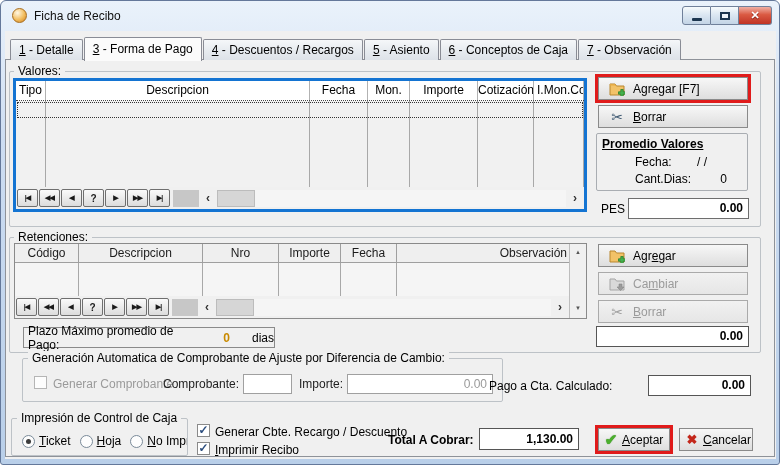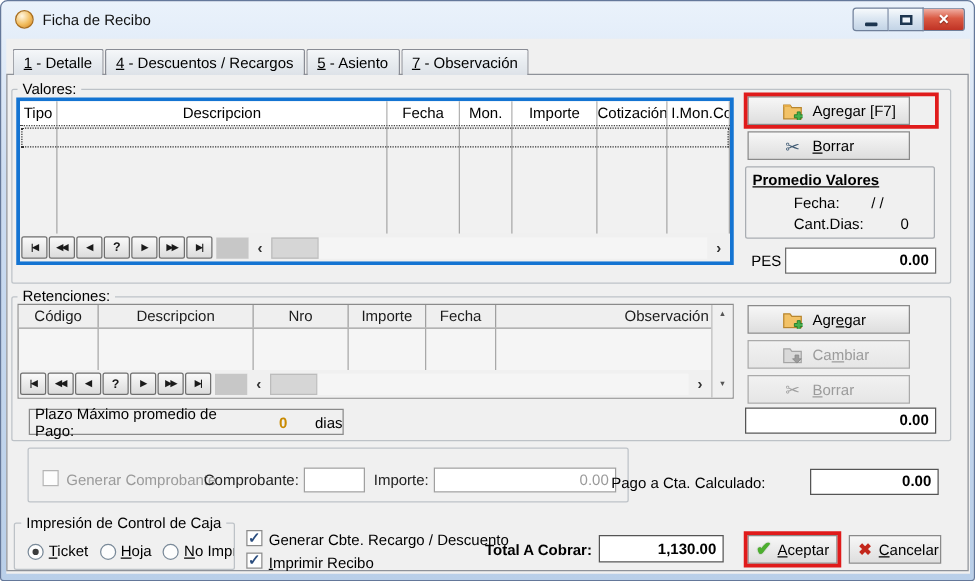--- a/index.html
+++ b/index.html
@@ -59,22 +59,22 @@
   .rheader{position:absolute;left:0;top:0;height:19px;background:#efefef;border-bottom:1px solid #9f9f9f;
            display:flex;box-sizing:border-box;align-items:center;}
   .rheader .hcell{border-right:1px solid #9f9f9f;box-sizing:border-box;line-height:18px;text-align:center;
            overflow:hidden;white-space:nowrap;flex:none;color:#1c1c1c;}
   .rbody{position:absolute;left:0;top:19px;bottom:20px;display:flex;}
   .rbody .bcell{border-right:1px solid #a8a8a8;box-sizing:border-box;flex:none;height:100%;}
   .vscroll{position:absolute;right:0;top:0;bottom:0;width:17px;background:#f0f0f0;border-left:1px solid #bdbdbd;box-sizing:border-box;}
   .vs-arrow{position:absolute;left:0;width:16px;height:16px;display:flex;align-items:center;justify-content:center;
             color:#555;font-size:6px;}
   
-  .xbtn{position:absolute;width:130px;height:23px;border:1px solid #8a8a8a;box-sizing:border-box;
-        background:linear-gradient(#f7f7f7,#dedede);display:flex;align-items:center;padding-left:26px;z-index:4;cursor:default;}
+  .xbtn{position:absolute;width:150px;height:23px;border:1px solid #8a8a8a;box-sizing:border-box;
+        background:linear-gradient(#f7f7f7,#dedede);display:flex;align-items:center;padding-left:9px;z-index:4;cursor:default;}
   .xbtn .ic{width:18px;margin-right:7px;display:flex;justify-content:center;}
   .xbtn.disabled{background:linear-gradient(#f1f1f1,#e6e6e6);border-color:#aaa;color:#9b9b9b;}
   .annot{position:absolute;border:3px solid #e01b1b;box-sizing:border-box;z-index:6;}
   .field{position:absolute;background:#fff;border:1px solid #6e6e6e;box-sizing:border-box;z-index:4;
          text-align:right;padding-right:5px;font-weight:bold;}
   .field.plain{font-weight:normal;}
   .lbl{position:absolute;white-space:nowrap;z-index:4;}
   .scissors{color:#3f5a73;font-size:14px;line-height:1;}
   .scissors.gray{color:#a0a0a0;}
   .checkmark{color:#4caf2e;font-size:15px;font-weight:bold;line-height:1;text-shadow:0 0 1px #2e7d1a;}
@@ -109,22 +109,24 @@
         </div>
       <div class="winbtn close">
           <span>✕</span>
         </div>
     </div>
   </div>
 
   <div class="client"></div>
   <div class="tabs" id="tabs">
       <div class="tab"><u>1</u> - Detalle</div>
+      <div class="tab active"><u>3</u> - Forma de Pago</div>
       <div class="tab"><u>4</u> - Descuentos / Recargos</div>
       <div class="tab"><u>5</u> - Asiento</div>
+      <div class="tab"><u>6</u> - Conceptos de Caja</div>
       <div class="tab"><u>7</u> - Observación</div>
     </div>
   <div class="tabpage"></div>
 
   <div class="groupbox" style="left:8px;top:70px;width:752px;height:156px;"></div>
   <div class="grouplabel" style="left:13px;top:63px;">Valores:</div>
 
   <div class="vtable">
     <div class="vheader" id="valores-header">
         <div class="hcell" style="width: 30px; text-align: left; padding: 0px 3px;">Tipo</div>
@@ -253,20 +255,21 @@
   </div>
   <div class="field" style="left:595px;top:325px;width:153px;height:21px;line-height:19px;border-color:#555;">0.00</div>
 
   <div style="position:absolute;left:22px;top:326px;width:252px;height:21px;border:1px solid #8a8a8a;background:#f0f0f0;box-sizing:border-box;z-index:4;display:flex;align-items:center;padding-left:4px;">
     <span>Plazo Máximo promedio de Pago:</span>
     <span class="orange" style="margin-left:16px;">0</span>
     <span style="margin-left:22px;">dias</span>
   </div>
 
   <div class="groupbox" style="left:21px;top:357px;width:481px;height:44px;"></div>
+  <div class="grouplabel" style="left:27px;top:350px;">Generación Automatica de Comprobante de Ajuste por Diferencia de Cambio:</div>
   <div class="cb disabled" style="left:33px;top:375px;"></div>
   <div class="lbl gray-text" style="left:52px;top:376px;">Generar Comprobante</div>
   <div class="lbl" style="left:162px;top:376px;color:#222;">Comprobante:</div>
   <div class="field plain" style="left:242px;top:373px;width:49px;height:20px;border-color:#a0a0a0;"></div>
   <div class="lbl" style="left:298px;top:376px;color:#222;">Importe:</div>
   <div class="field plain" style="left:346px;top:373px;width:146px;height:20px;border-color:#a0a0a0;color:#9a9a9a;line-height:18px;">0.00</div>
 
   <div class="lbl" style="left:488px;top:378px;">Pago a Cta. Calculado:</div>
   <div class="field" style="left:647px;top:374px;width:103px;height:21px;line-height:19px;border-color:#555;">0.00</div>
 

